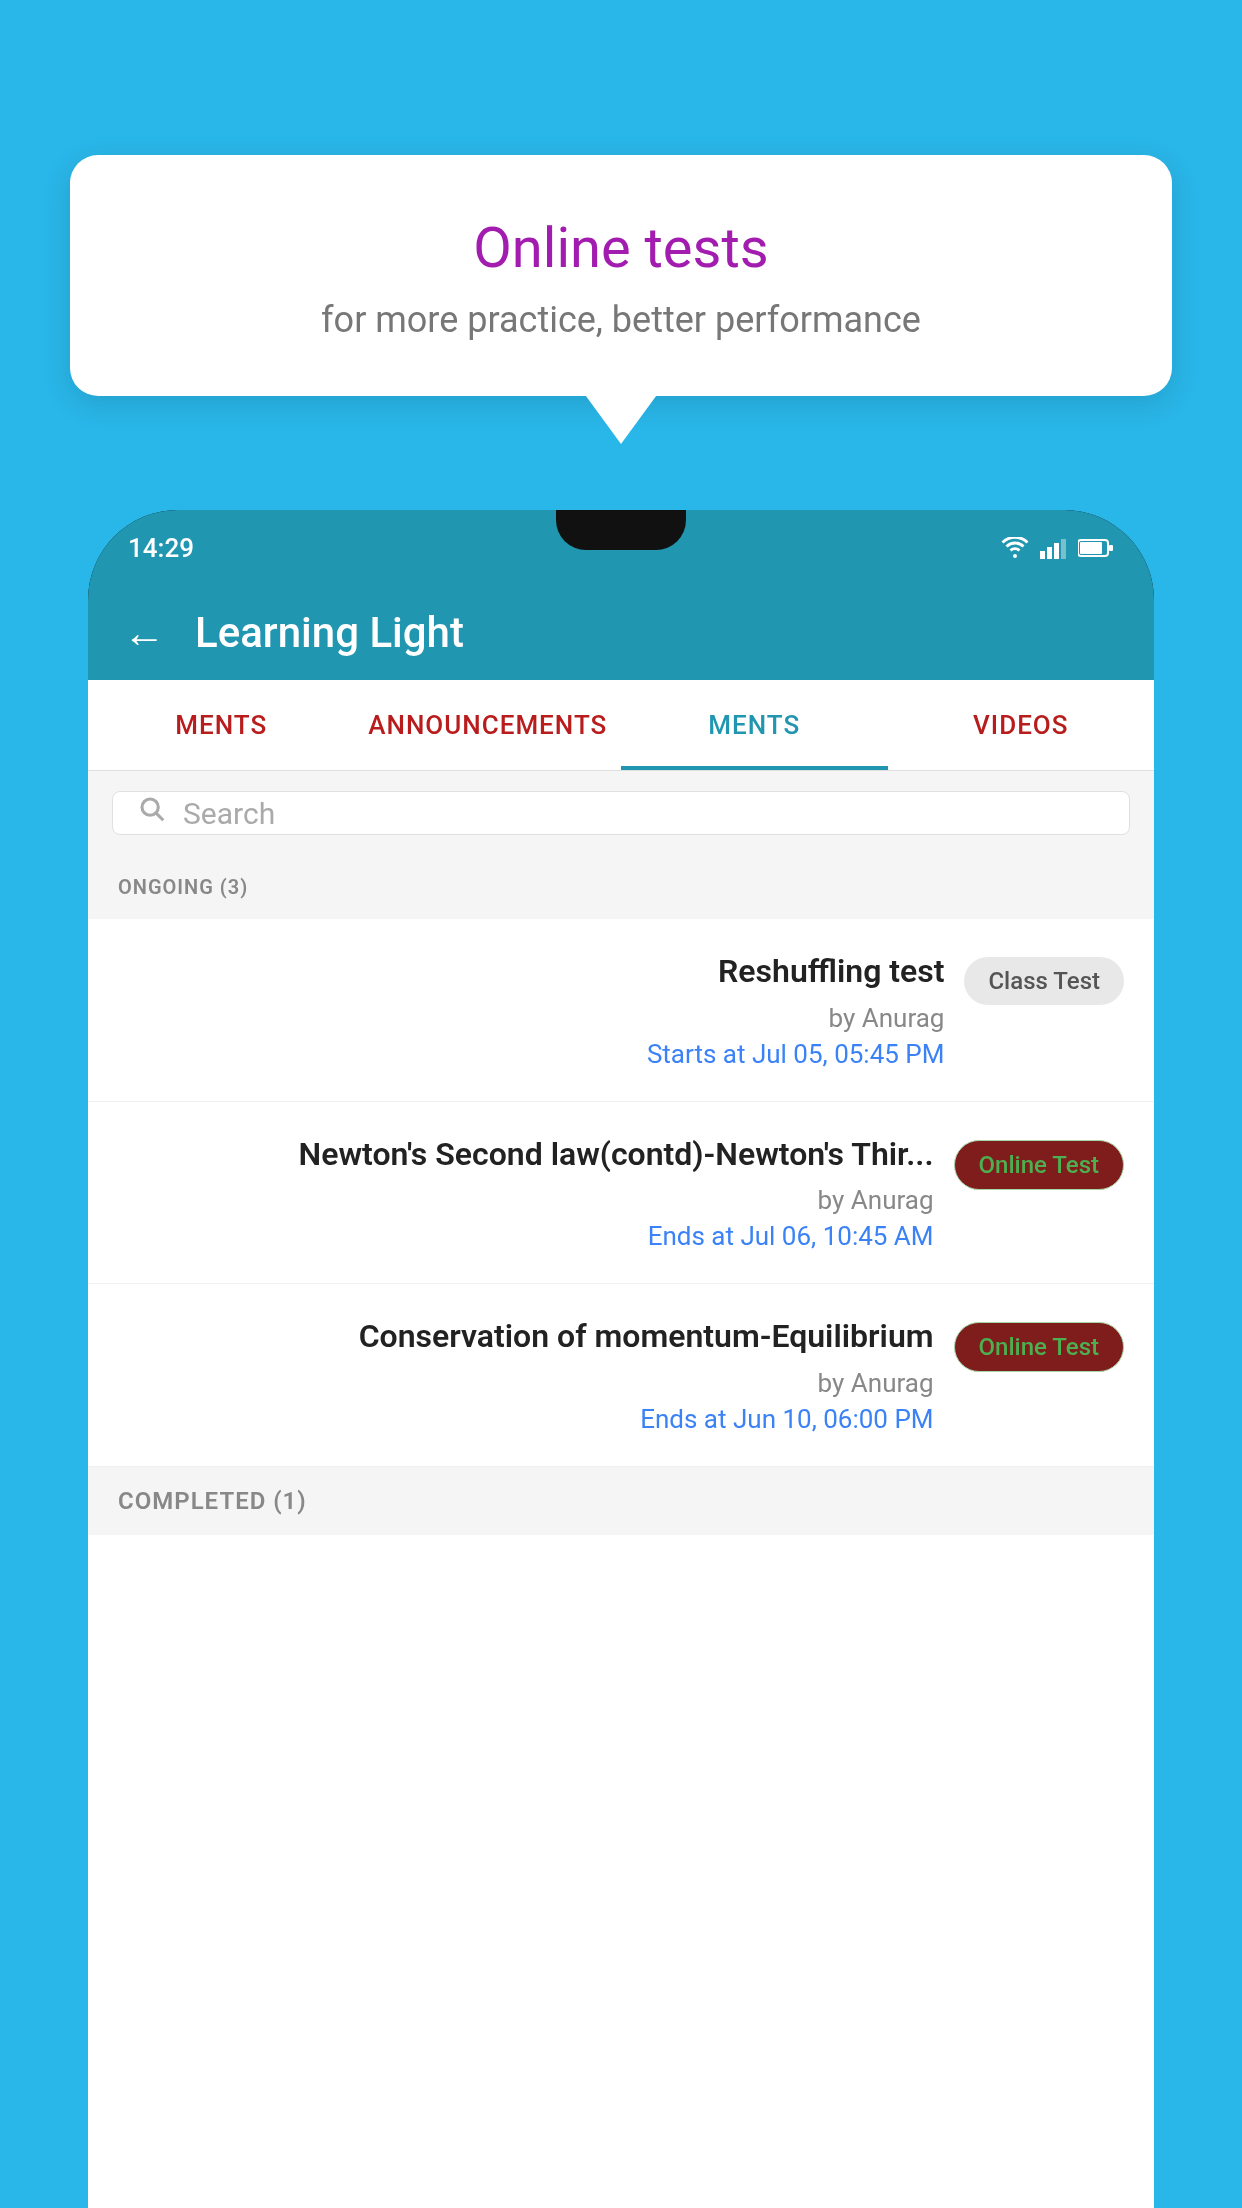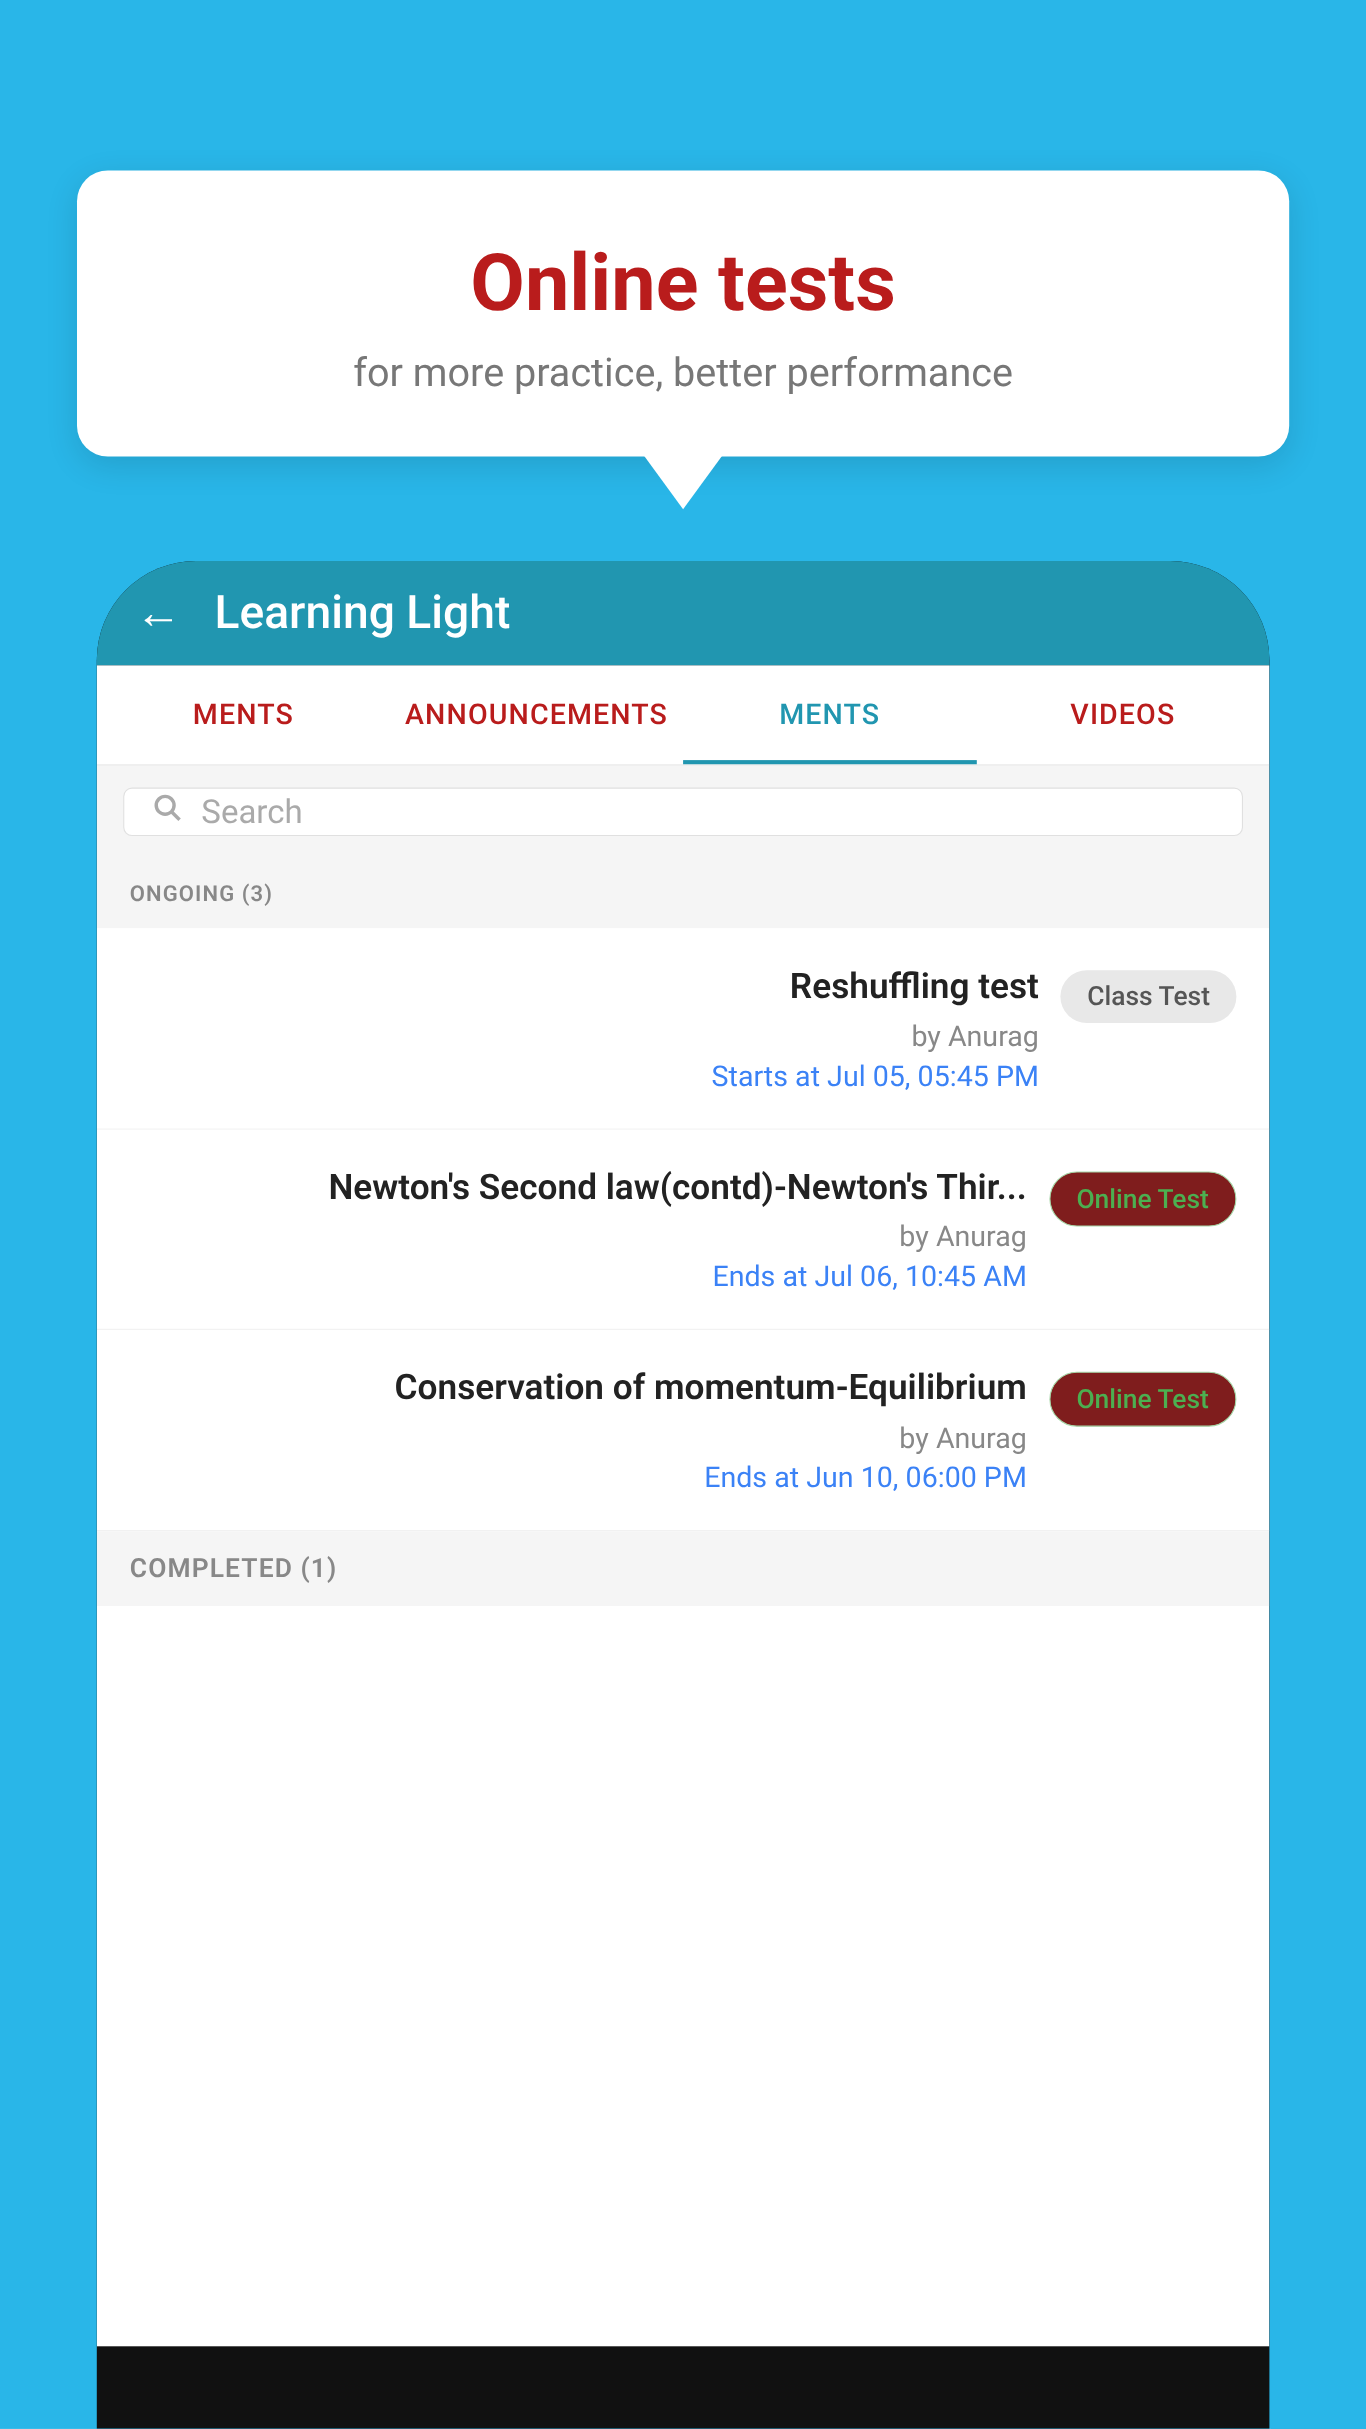--- a/index.html
+++ b/index.html
@@ -30,23 +30,23 @@
       bottom: -48px;
       left: 50%;
       transform: translateX(-50%);
       width: 0;
       height: 0;
       border-left: 38px solid transparent;
       border-right: 38px solid transparent;
       border-top: 52px solid white;
     }
     .bubble-title {
-      font-size: 72px;
-      color: #b91c1c;
-      font-weight: 700;
+      font-size: 56px;
+      color: #a21caf;
+      font-weight: 400;
       text-align: center;
       margin-bottom: 18px;
     }
     .bubble-subtitle {
       font-size: 36px;
       color: #777;
       text-align: center;
       font-weight: 400;
     }
 
@@ -248,20 +248,43 @@
 
 <div style="position:absolute;inset:0;background:#29b6e8;"></div>
 
 <div class="speech-bubble">
   <div class="bubble-title">Online tests</div>
   <div class="bubble-subtitle">for more practice, better performance</div>
 </div>
 
 <div class="phone-frame">
 
+  <div class="phone-status-bar">
+    <div class="notch"></div>
+    <span class="status-time">14:29</span>
+    <div class="status-icons">
+
+      <svg width="30" height="22" viewBox="0 0 30 22" fill="white">
+        <path d="M15 17a2 2 0 1 1 0 4 2 2 0 0 1 0-4zm-5.5-4.5a7.8 7.8 0 0 1 11 0l-2 2a5 5 0 0 0-7 0l-2-2zm-4-4a13.5 13.5 0 0 1 19 0l-2 2a10.8 10.8 0 0 0-15 0l-2-2zm-4-4a19 19 0 0 1 27 0l-2 2a16.2 16.2 0 0 0-23 0l-2-2z"></path>
+      </svg>
+
+      <svg width="28" height="22" viewBox="0 0 28 22" fill="white">
+        <rect x="0" y="14" width="5" height="8"></rect>
+        <rect x="7" y="10" width="5" height="12"></rect>
+        <rect x="14" y="6" width="5" height="16"></rect>
+        <rect x="21" y="2" width="5" height="20" opacity="0.4"></rect>
+      </svg>
+
+      <svg width="36" height="20" viewBox="0 0 36 20" fill="white">
+        <rect x="0" y="2" width="30" height="16" rx="3" ry="3" stroke="white" stroke-width="2" fill="none"></rect>
+        <rect x="2" y="4" width="22" height="12" rx="1"></rect>
+        <rect x="31" y="7" width="4" height="6" rx="1"></rect>
+      </svg>
+    </div>
+  </div>
 
   <div class="app-header">
     <span class="back-arrow">←</span>
     <span class="app-title">Learning Light</span>
   </div>
 
   <div class="phone-screen">
 
     <div class="tabs">
       <div class="tab">

